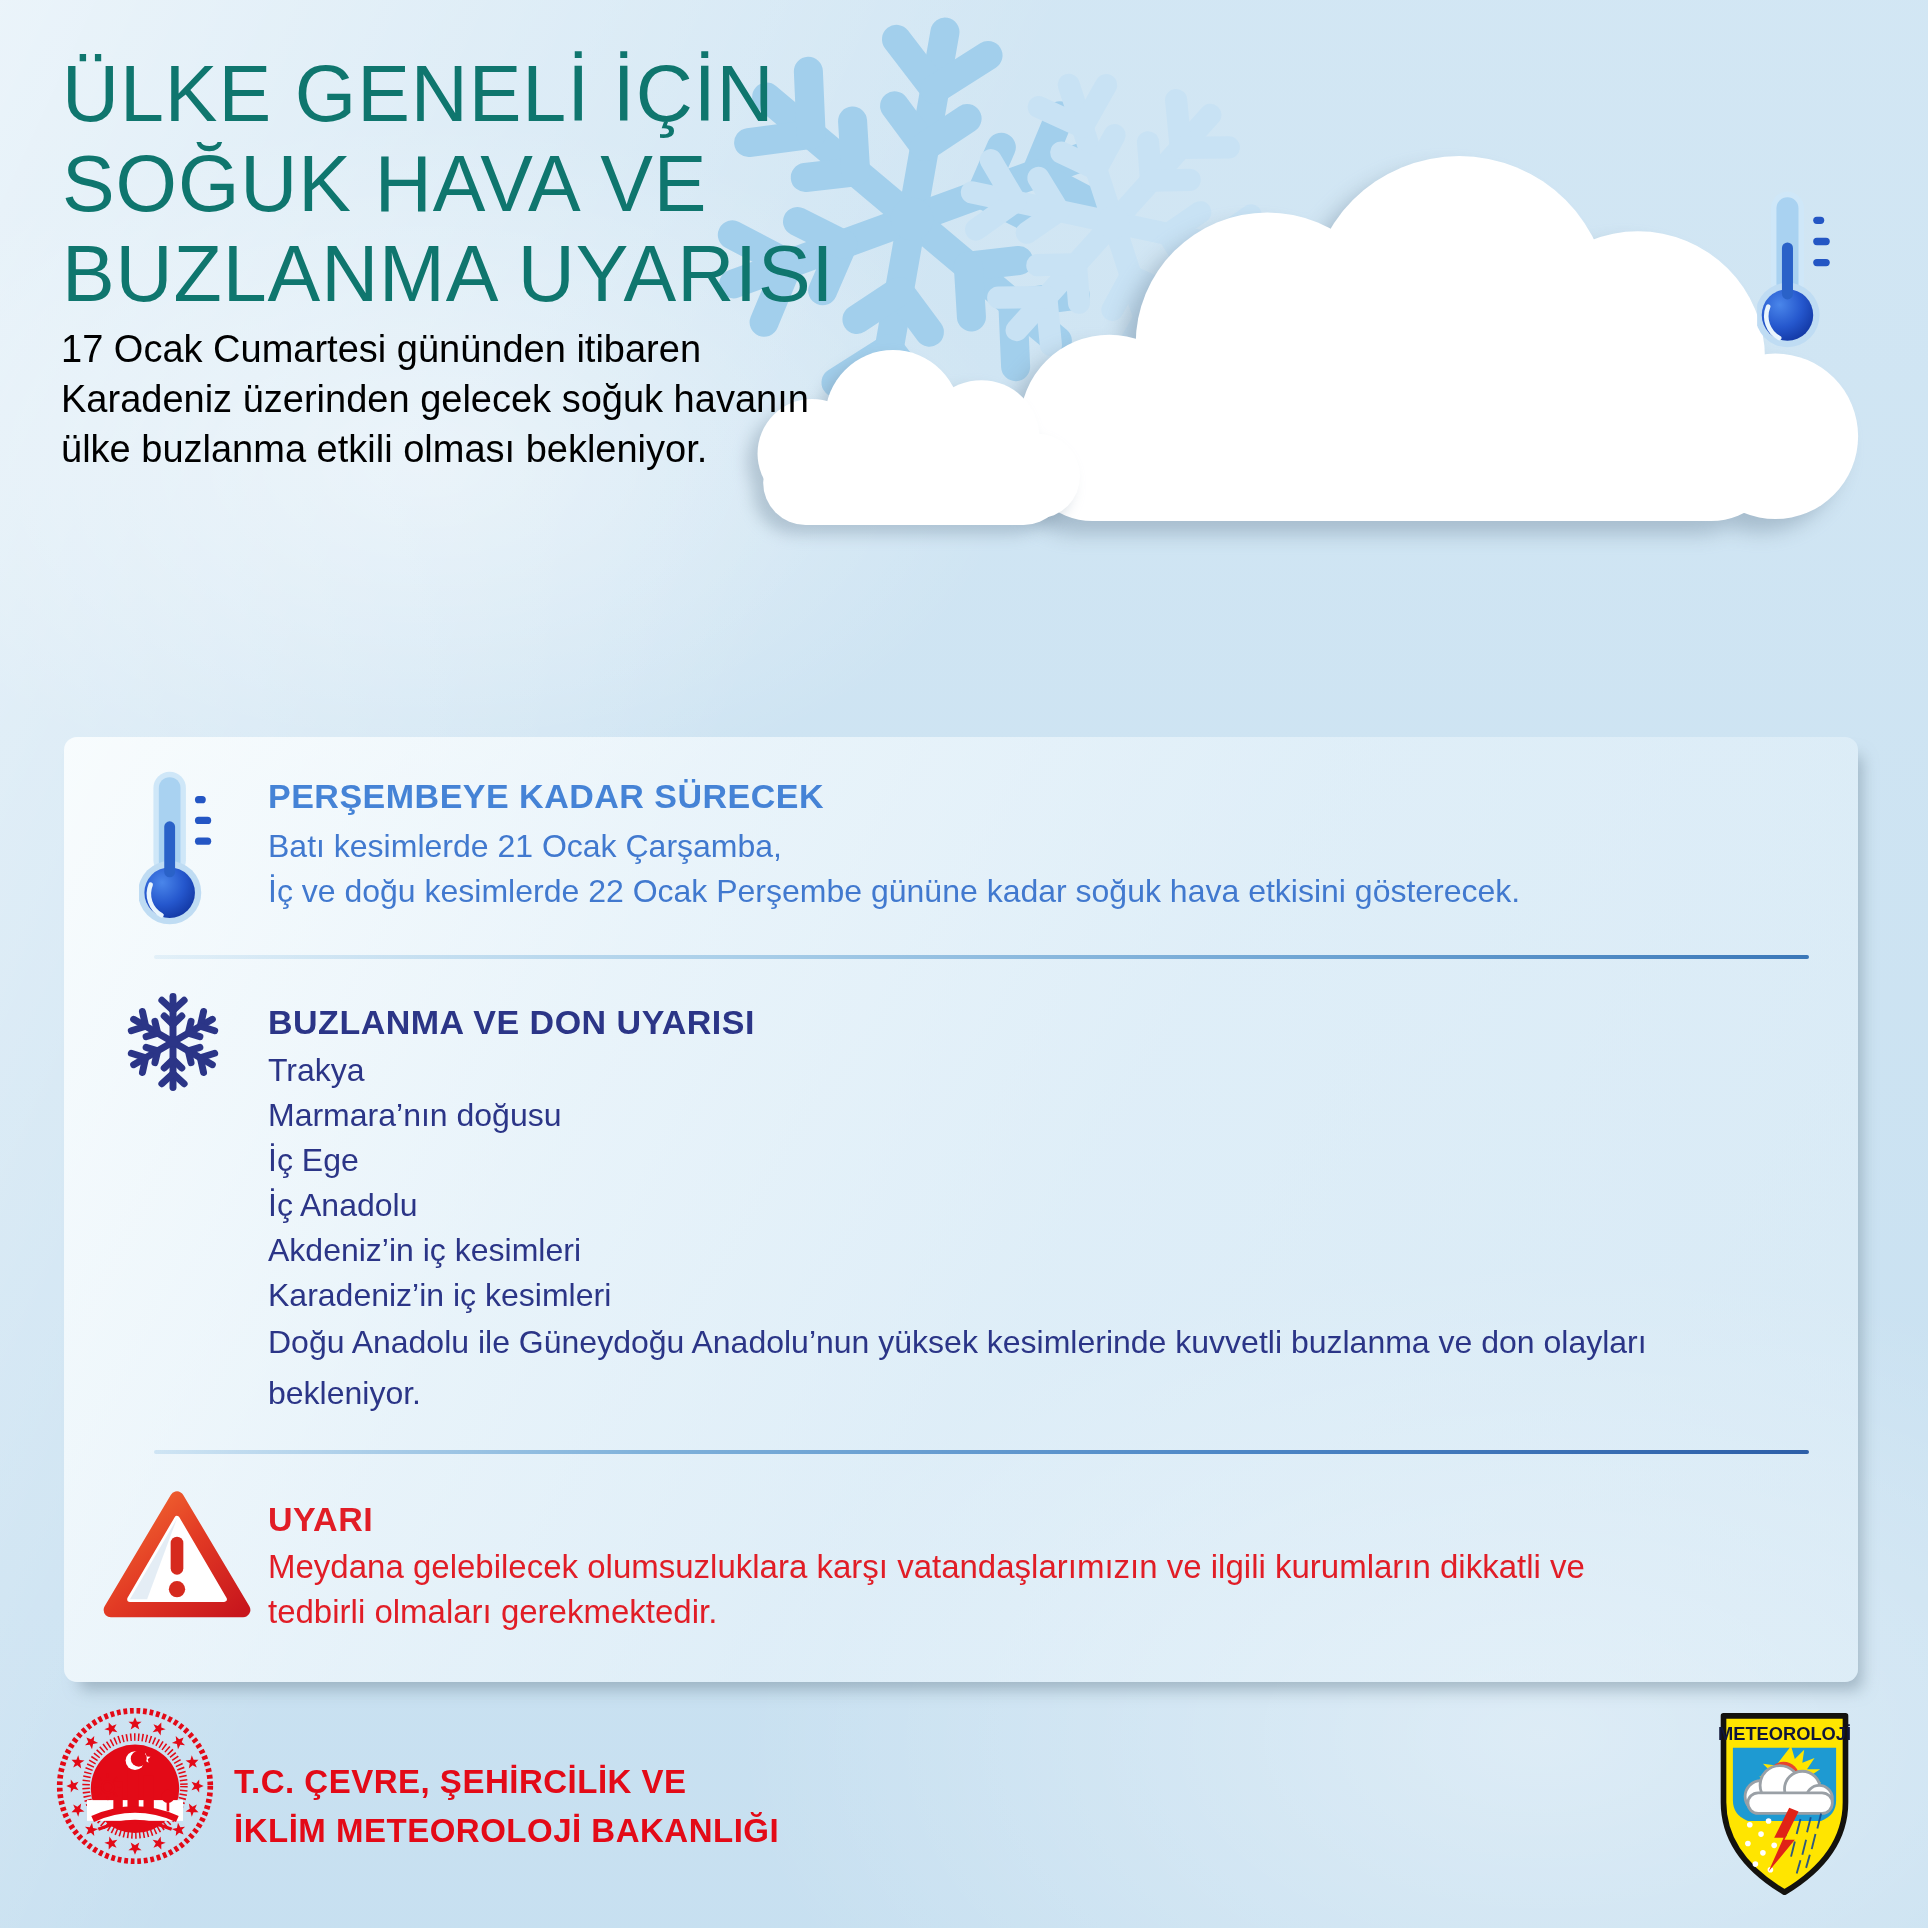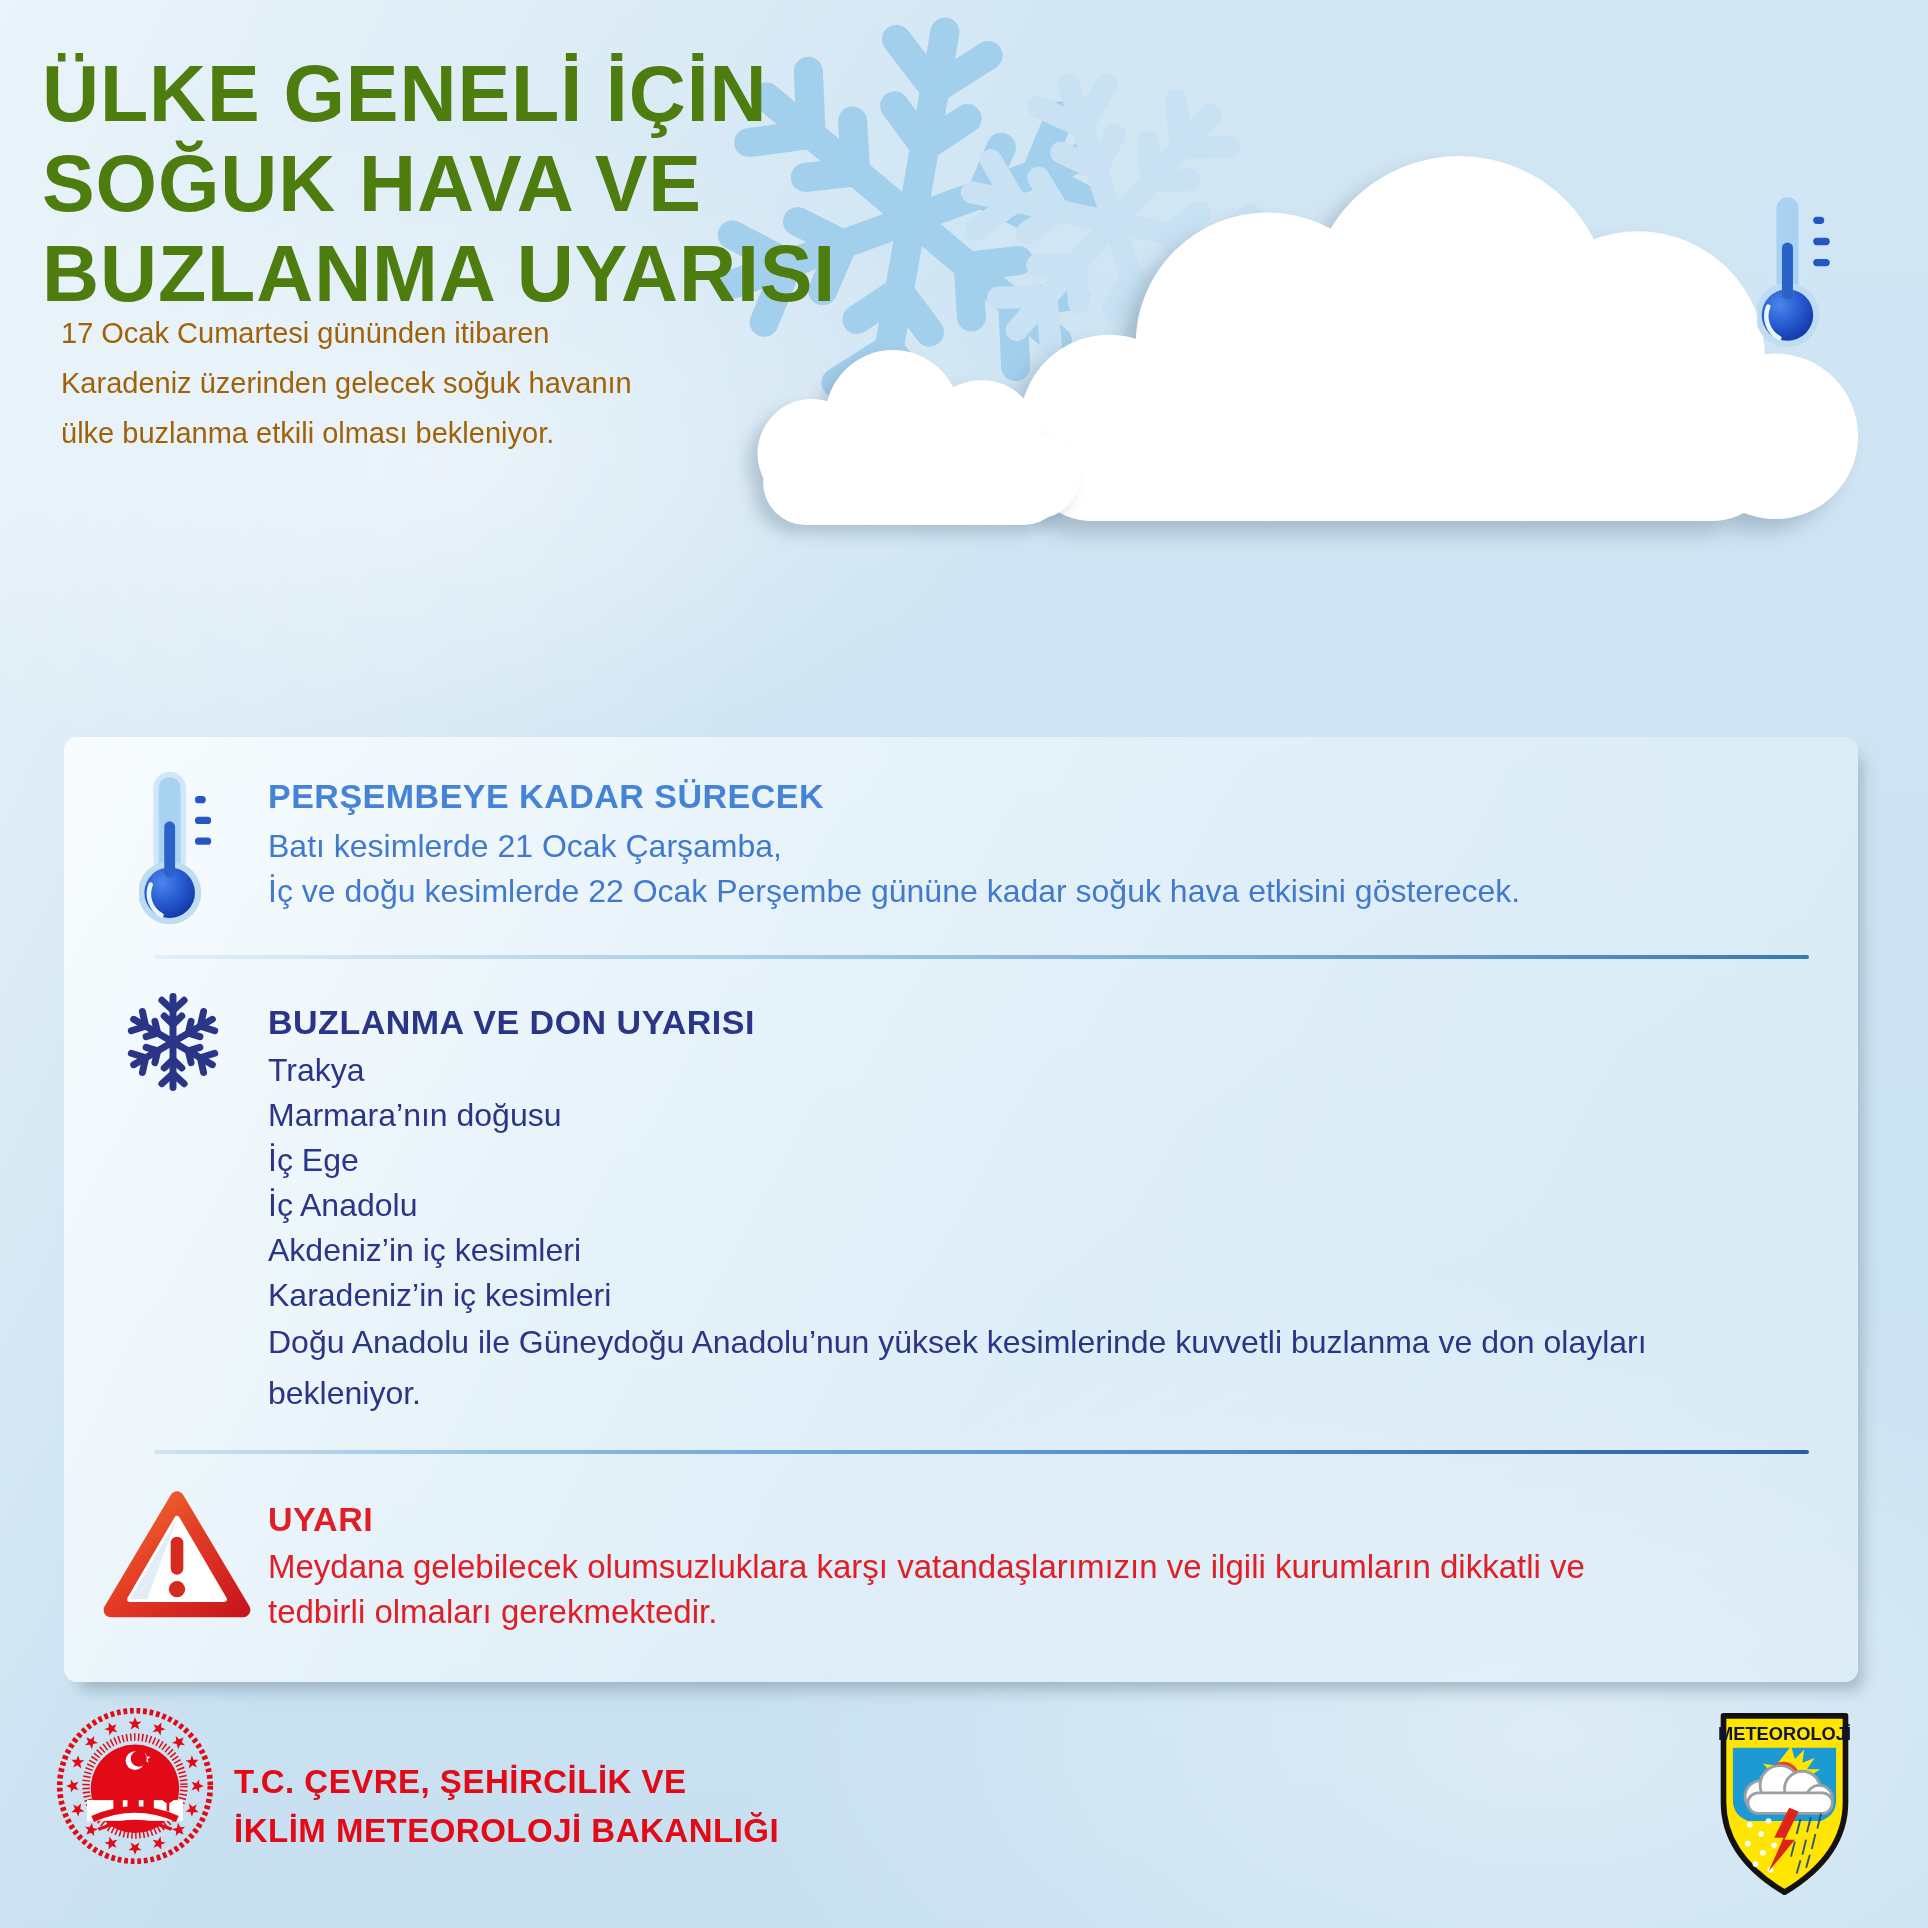--- a/index.html
+++ b/index.html
@@ -10,23 +10,23 @@
   }
   .bg-wash{position:absolute;inset:0;
     background:
       linear-gradient(115deg, rgba(255,255,255,.55) 0%, rgba(255,255,255,0) 38%),
       radial-gradient(847px 490px at 22% 24%, rgba(255,255,255,.45), rgba(255,255,255,0) 70%),
       radial-gradient(1130px 659px at 80% 90%, rgba(255,255,255,.38), rgba(255,255,255,0) 72%),
       linear-gradient(180deg, rgba(216,234,246,.55), rgba(196,222,240,.55));
   }
   .abs{position:absolute;}
   
-  .title{left:42px;top:49px;font-size:79px;line-height:90px;font-weight:bold;
-    color:#4d7c0f;letter-spacing:0.9px;}
-  .intro{left:61px;top:308px;font-size:29px;line-height:50px;color:#a16207;}
+  .title{left:62px;top:49px;font-size:79px;line-height:90px;font-weight:normal;
+    color:#0f766e;letter-spacing:0.9px;}
+  .intro{left:61px;top:324px;font-size:38px;line-height:50px;color:#000000;}
   
   .snow1{left:699px;top:5.6px;width:426px;height:426px;color:#a2cfec;transform:rotate(10deg);}
   .snow2{left:951px;top:60px;width:325px;height:325px;color:#c8e2f4;transform:rotate(-18deg);}
   .cloud-big{left:968px;top:156px;width:911px;height:365px;
     filter:drop-shadow(-15px 13px 9.4px rgba(118,140,160,.45));}
   .cloud-med{left:750px;top:335px;width:331px;height:190px;
     filter:drop-shadow(-9.4px 9.4px 7.5px rgba(118,140,160,.4));}
   .thermo-top{left:1757px;top:183px;width:83px;height:173px;}
   
   .panel{left:64px;top:737px;width:1794px;height:945px;border-radius:13px;

